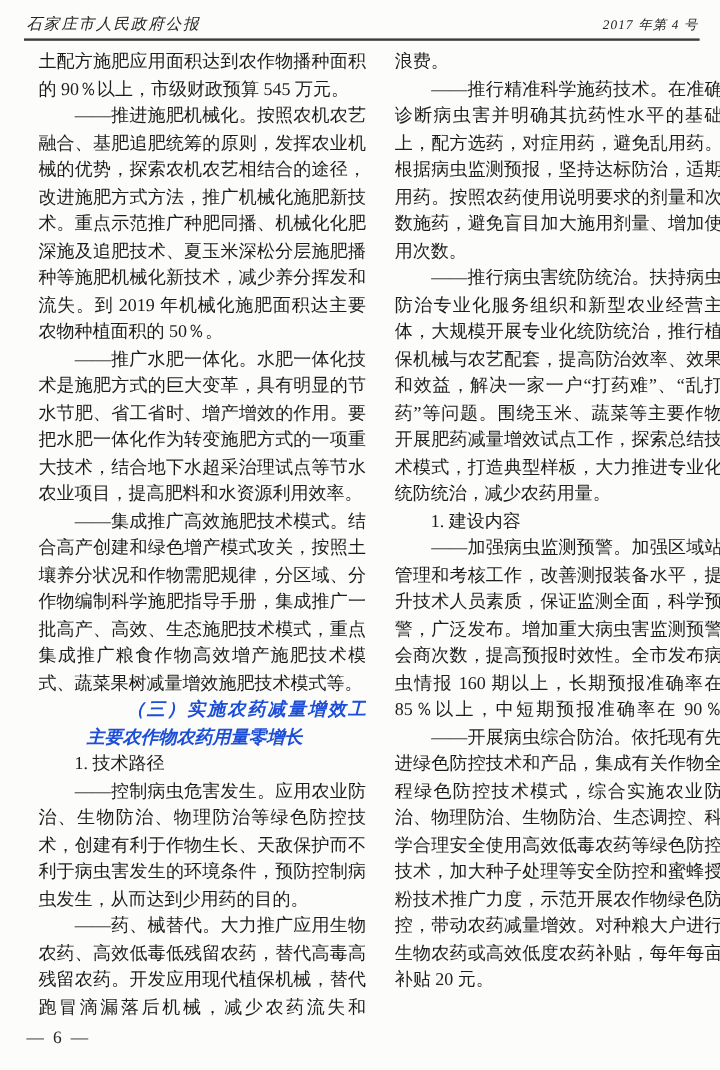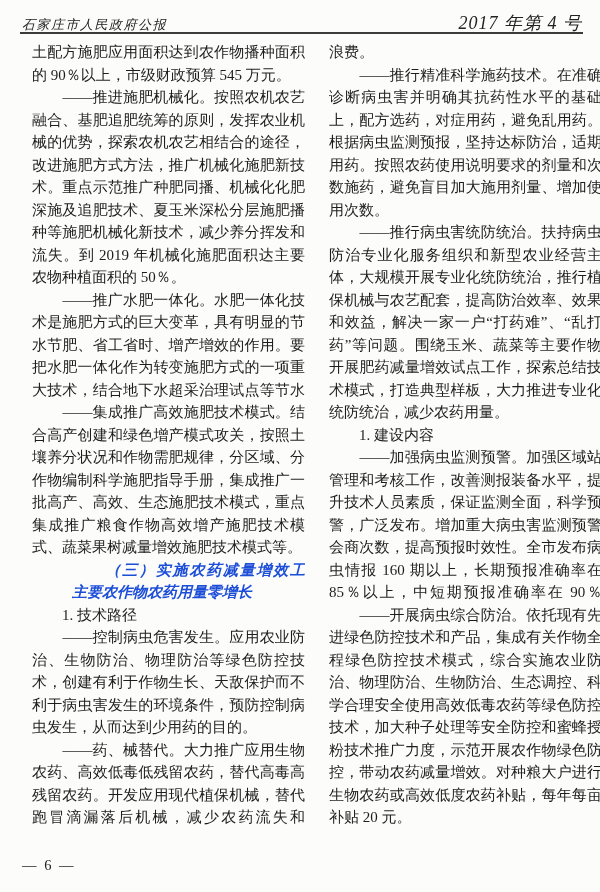--- a/index.html
+++ b/index.html
@@ -13,21 +13,21 @@
   .page{position:relative;width:600px;height:892px;}
 
   .header{
     position:absolute;top:11px;left:22px;right:18px;
     display:flex;justify-content:space-between;align-items:baseline;
   }
   .header .pub{
     font-size:13px;font-style:italic;letter-spacing:1.5px;color:#222;
   }
   .header .issue{
-    font-size:18px;font-style:italic;letter-spacing:1px;color:#222;
+    font-size:11px;font-style:italic;letter-spacing:1px;color:#222;
   }
   .rule{
     position:absolute;top:32px;left:20px;right:17px;height:2px;
     background:#3c3c3c;
   }
 
   .columns{
     position:absolute;top:41px;left:32px;
     display:flex;gap:24px;
   }
@@ -80,20 +80,21 @@
           <div class="line j">种等施肥机械化新技术，减少养分挥发和</div>
           <div class="line j">流失。到 2019 年机械化施肥面积达主要</div>
           <div class="line l">农物种植面积的 50％。</div>
         </div>
         <div class="para">
           <div class="line j">　　——推广水肥一体化。水肥一体化技</div>
           <div class="line j">术是施肥方式的巨大变革，具有明显的节</div>
           <div class="line j">水节肥、省工省时、增产增效的作用。要</div>
           <div class="line j">把水肥一体化作为转变施肥方式的一项重</div>
           <div class="line j">大技术，结合地下水超采治理试点等节水</div>
+          <div class="line l">农业项目，提高肥料和水资源利用效率。</div>
         </div>
         <div class="para">
           <div class="line j">　　——集成推广高效施肥技术模式。结</div>
           <div class="line j">合高产创建和绿色增产模式攻关，按照土</div>
           <div class="line j">壤养分状况和作物需肥规律，分区域、分</div>
           <div class="line j">作物编制科学施肥指导手册，集成推广一</div>
           <div class="line j">批高产、高效、生态施肥技术模式，重点</div>
           <div class="line j">集成推广粮食作物高效增产施肥技术模</div>
           <div class="line l">式、蔬菜果树减量增效施肥技术模式等。</div>
         </div>

